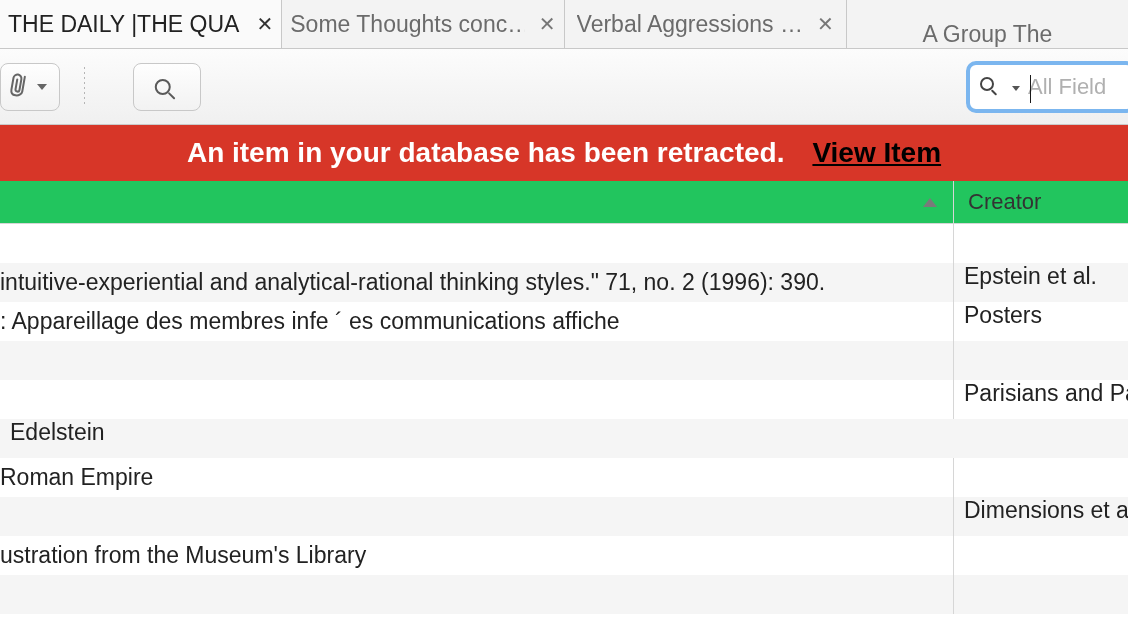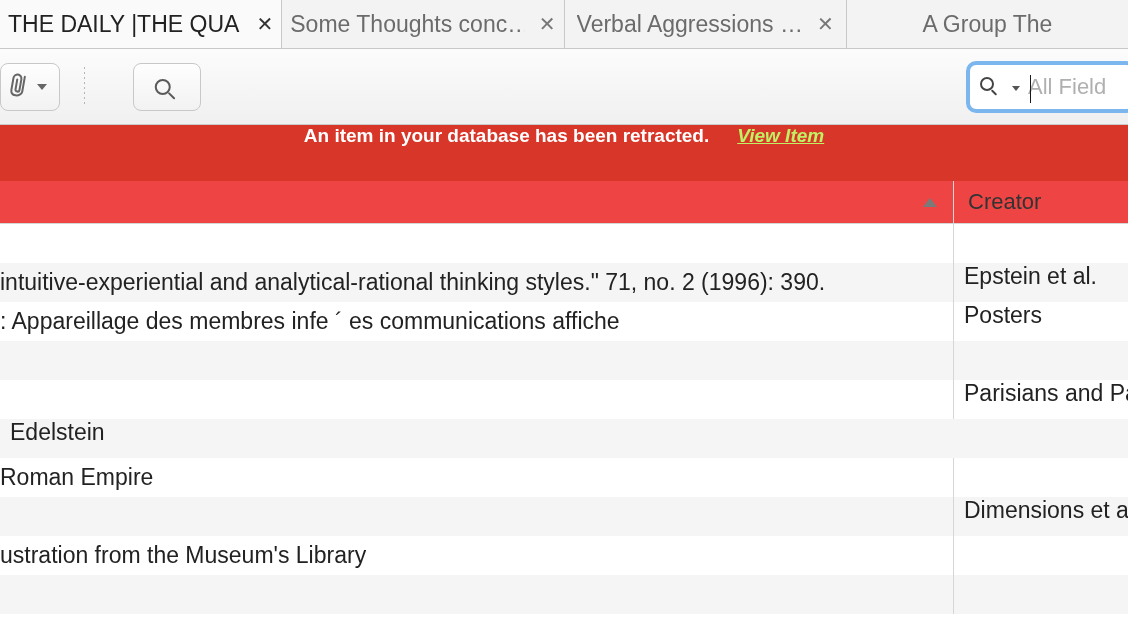--- a/index.html
+++ b/index.html
@@ -46,21 +46,21 @@
     text-overflow: clip;
     white-space: nowrap;
   }
   .tab-close {
     font-size: 20px;
     color: #777;
     line-height: 1;
     cursor: pointer;
   }
   .tab.active .tab-close { color: #333; }
-  .tab.last { border-right: none; }
+  .tab.last { border-right: none; align-items: flex-end; }
 
   
   .toolbar {
     display: flex;
     align-items: center;
     width: 100%;
     height: 76px;
     background: linear-gradient(#fcfcfc, #f0f0f0);
     padding: 10px 0 10px 8px;
     border-bottom: 1px solid #cacaca;
@@ -183,42 +183,42 @@
     background: #1a1a1a;
   }
 
   
   .banner {
     width: 100%;
     height: 56px;
     background: #d73628;
     color: #fff;
     display: flex;
+    align-items: center;
     justify-content: center;
-    font-size: 19px;
+    font-size: 28px;
     gap: 28px;
   }
   .banner a {
-    color: #bef264;
+    color: #000000;
     text-decoration: underline;
     font-weight: 600;
     cursor: pointer;
-    font-style: italic;
   }
   .banner .msg { font-weight: 600; }
 
   
   .col-headers {
     width: 100%;
     height: 43px;
     display: flex;
     border-bottom: 1px solid #d6d6d6;
     font-size: 22px;
     color: #333;
-    background: #ef4444;
+    background: #22c55e;
   }
   .col-title {
     width: 954px;
     display: flex;
     align-items: center;
     justify-content: flex-end;
     padding-right: 16px;
     border-right: 1px solid #d6d6d6;
   }
   .col-creator {

